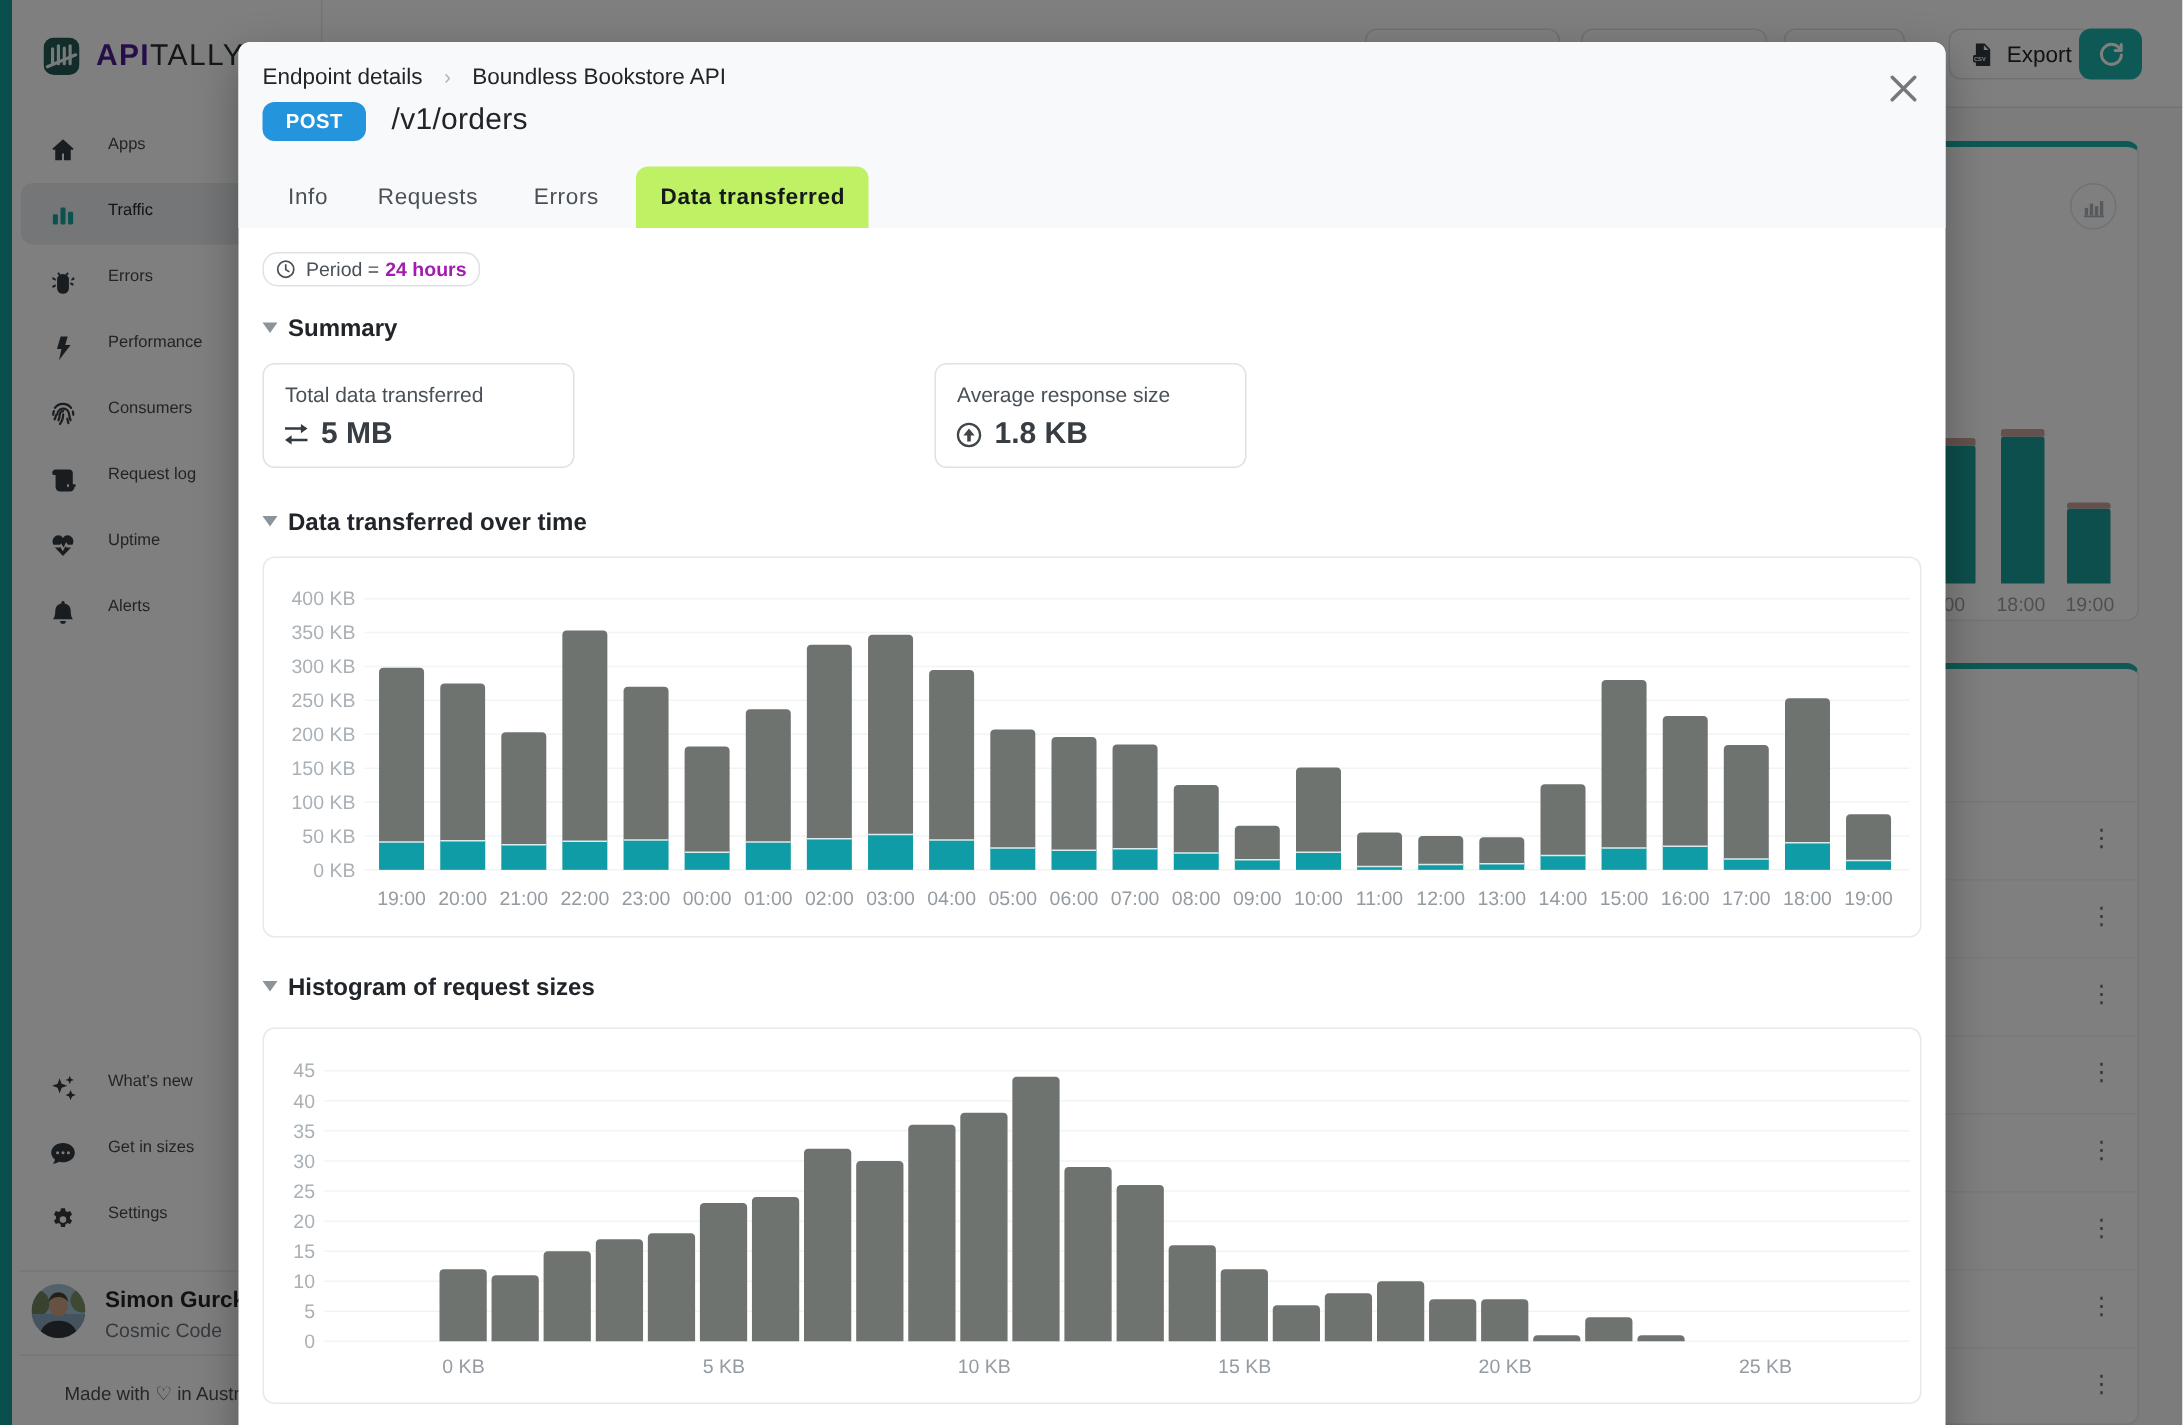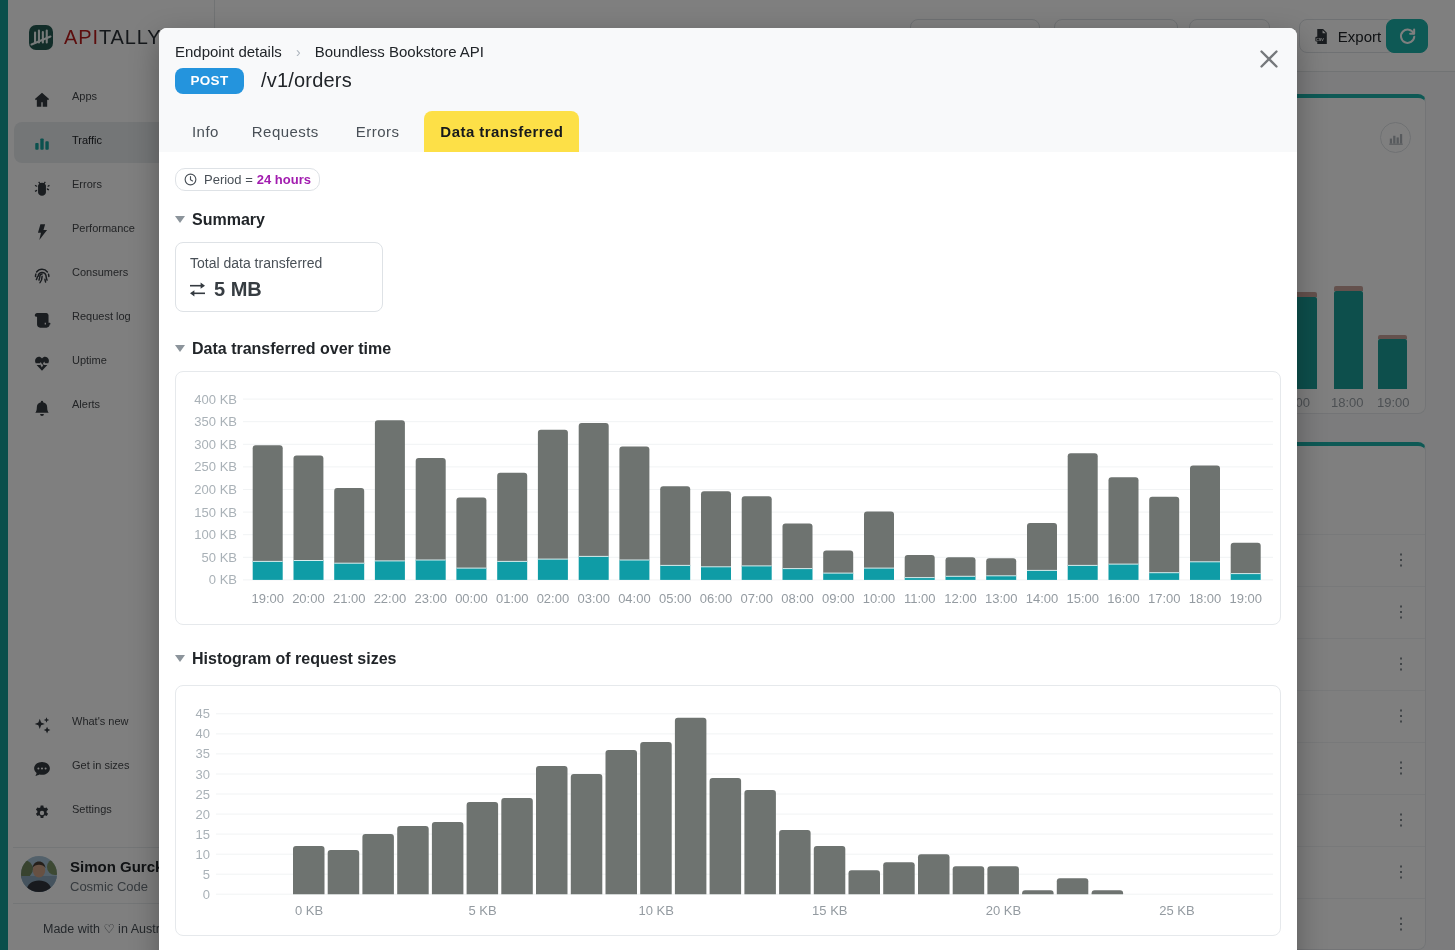--- a/index.html
+++ b/index.html
@@ -23,21 +23,21 @@
 .backdrop { position:absolute; left:0; top:0; width:1455px; height:950px; background:rgba(0,0,0,0.5); z-index:5; }
 .modal { position:absolute; left:159px; top:28px; width:1138px; height:942px; background:#fff; border-radius:8px 8px 0 0; box-shadow:0 10px 30px rgba(0,0,0,.3); z-index:10; }
 .mhead { position:absolute; left:0; top:0; width:100%; height:124px; background:#f8f9fa; border-radius:8px 8px 0 0; }
 .crumb { position:absolute; left:16px; top:15px; font-size:15px; color:#212529; }
 .crumb .sepc { color:#adb5bd; margin:0 10px; font-size:14px; }
 .post { position:absolute; left:16px; top:40px; width:69px; height:26px; background:#2494dd; border-radius:8px; color:#fff; font-size:13.5px; font-weight:700; text-align:center; line-height:26px; letter-spacing:0.3px; }
 .route { position:absolute; left:102px; top:41px; font-size:20px; letter-spacing:0.2px; color:#212529; }
 .close { position:absolute; right:19px; top:22px; }
 .tabs { position:absolute; left:17px; bottom:0; display:flex; }
 .tab { padding:12px 16px; font-size:15px; color:#495057; letter-spacing:0.45px; }
-.tab.on { background:#fde047; border-radius:8px 8px 0 0; color:#16191c; font-weight:600; }
+.tab.on { background:#bef264; border-radius:8px 8px 0 0; color:#16191c; font-weight:600; }
 .chip { position:absolute; left:16px; top:140px; height:23px; border:1px solid #dee2e6; border-radius:10px; display:flex; align-items:center; padding:0 8px; font-size:13px; color:#495057; }
 .chip b { color:#a21caf; margin-left:4px; }
 .sect { position:absolute; left:16px; font-size:16px; font-weight:700; color:#212529; }
 .caret { display:inline-block; width:0; height:0; border-left:5.5px solid transparent; border-right:5.5px solid transparent; border-top:7px solid #8c949b; margin-right:7px; vertical-align:2px; }
 .scard { position:absolute; top:214px; width:208px; height:70px; border:1px solid #dee2e6; border-radius:8px; }
 .scard .lb { position:absolute; left:14px; top:12px; font-size:14px; color:#495057; }
 .scard .vl { position:absolute; left:13px; top:35px; font-size:20px; font-weight:700; color:#373d42; display:flex; align-items:center; gap:8px; }
 .ccard { position:absolute; left:16px; width:1106px; border:1px solid #e6e9ec; border-radius:8px; }
 </style></head>
 <body>
@@ -46,21 +46,21 @@
       <svg width="24" height="25" viewBox="0 0 24 25">
         <rect x="0" y="0" width="24" height="25" rx="7" fill="#255a52"></rect>
         <g fill="#eef5f4">
           <rect x="5" y="6.5" width="2.1" height="12" rx="1"></rect>
           <rect x="8.9" y="4.5" width="2.1" height="14" rx="1"></rect>
           <rect x="12.8" y="6" width="2.1" height="12.5" rx="1"></rect>
           <rect x="16.7" y="4.5" width="2.1" height="14" rx="1"></rect>
         </g>
         <line x1="2.5" y1="19.5" x2="21.5" y2="11.5" stroke="#eef5f4" stroke-width="2" stroke-linecap="round"></line>
       </svg>
-      <span class="logo-text"><b style="font-weight:400;color:#b91c1c">API</b>TALLY</span>
+      <span class="logo-text"><b style="font-weight:700;color:#4c1d95">API</b>TALLY</span>
     </div>
   <div class="nav-item" style="top:79px">
       <span class="nico"><svg width="18" height="18" viewBox="0 0 16 16" fill="#343a40">
           <path d="M8 1.6 1.7 7.2l.9 1L3.4 7.6V14h4V10h1.2v4h4V7.6l.8.6.9-1z"></path>
         </svg></span>
       <span class="nlab">Apps</span>
     </div>
     <div class="nav-item" style="top:123px">
       <div class="pill"></div>
       <span class="nico"><svg width="18" height="18" viewBox="0 0 16 16">
@@ -242,20 +242,30 @@
       <div class="vl">
         <svg width="17" height="19" viewBox="0 0 17 19">
           <g stroke="#343a40" stroke-width="1.6" fill="#343a40" stroke-linejoin="round">
             <line x1="1" y1="5.7" x2="12.5" y2="5.7"></line>
             <path d="M11.6 2.6 16 5.7l-4.4 3.1z" stroke="none"></path>
             <line x1="16" y1="13.3" x2="4.5" y2="13.3"></line>
             <path d="M5.4 10.2 1 13.3l4.4 3.1z" stroke="none"></path>
           </g>
         </svg>
         <span>5 MB</span>
+      </div>
+    </div>
+  <div class="scard" style="left:464px">
+      <div class="lb">Average response size</div>
+      <div class="vl">
+        <svg width="18" height="18" viewBox="0 0 18 18">
+          <circle cx="9" cy="9" r="7.4" fill="none" stroke="#3f464b" stroke-width="1.5"></circle>
+          <path d="M10.2 13.4H7.8v-4H5.2L9 4.6l3.8 4.8H10.2z" fill="#3f464b"></path>
+        </svg>
+        <span>1.8 KB</span>
       </div>
     </div>
   <div class="sect" style="top:312px"><span class="caret"></span>Data transferred over time</div>
   <div class="ccard" style="top:343px;height:254px;"><svg width="1106" height="254" viewBox="0 0 1106 254" font-family="Liberation Sans, sans-serif">
 <line x1="67" y1="207.9" x2="1097" y2="207.9" stroke="#f1f3f4" stroke-width="1"></line>
 <text x="61" y="212.4" text-anchor="end" font-size="13" fill="#a9b1b7">0 KB</text>
 <line x1="67" y1="185.3" x2="1097" y2="185.3" stroke="#f1f3f4" stroke-width="1"></line>
 <text x="61" y="189.8" text-anchor="end" font-size="13" fill="#a9b1b7">50 KB</text>
 <line x1="67" y1="162.7" x2="1097" y2="162.7" stroke="#f1f3f4" stroke-width="1"></line>
 <text x="61" y="167.2" text-anchor="end" font-size="13" fill="#a9b1b7">100 KB</text>

